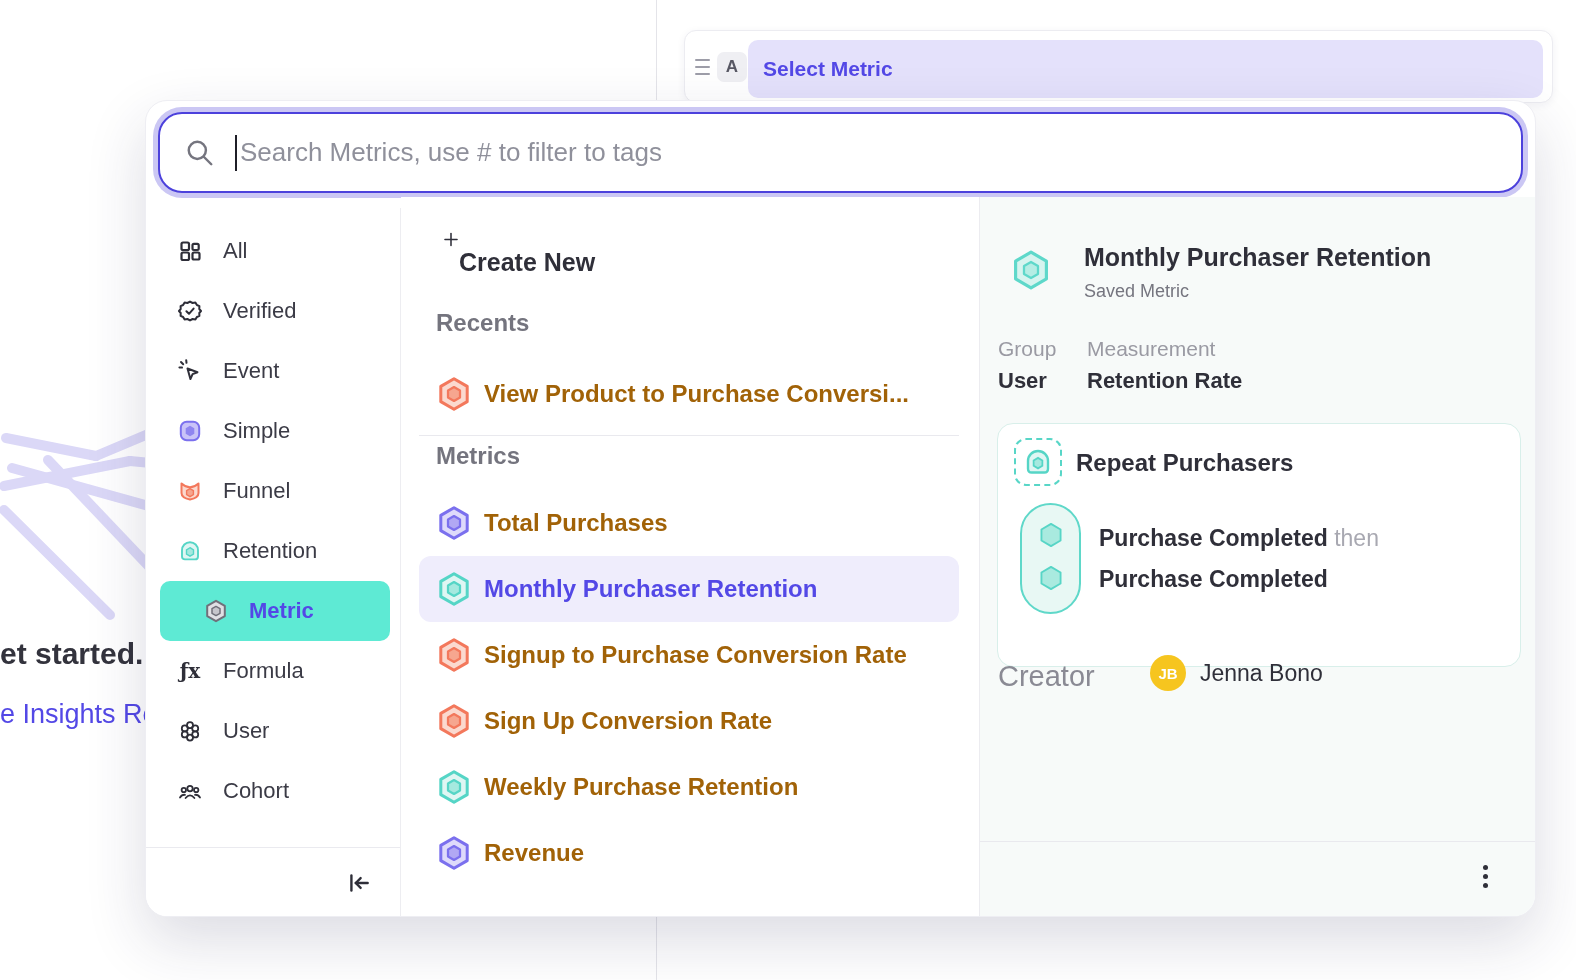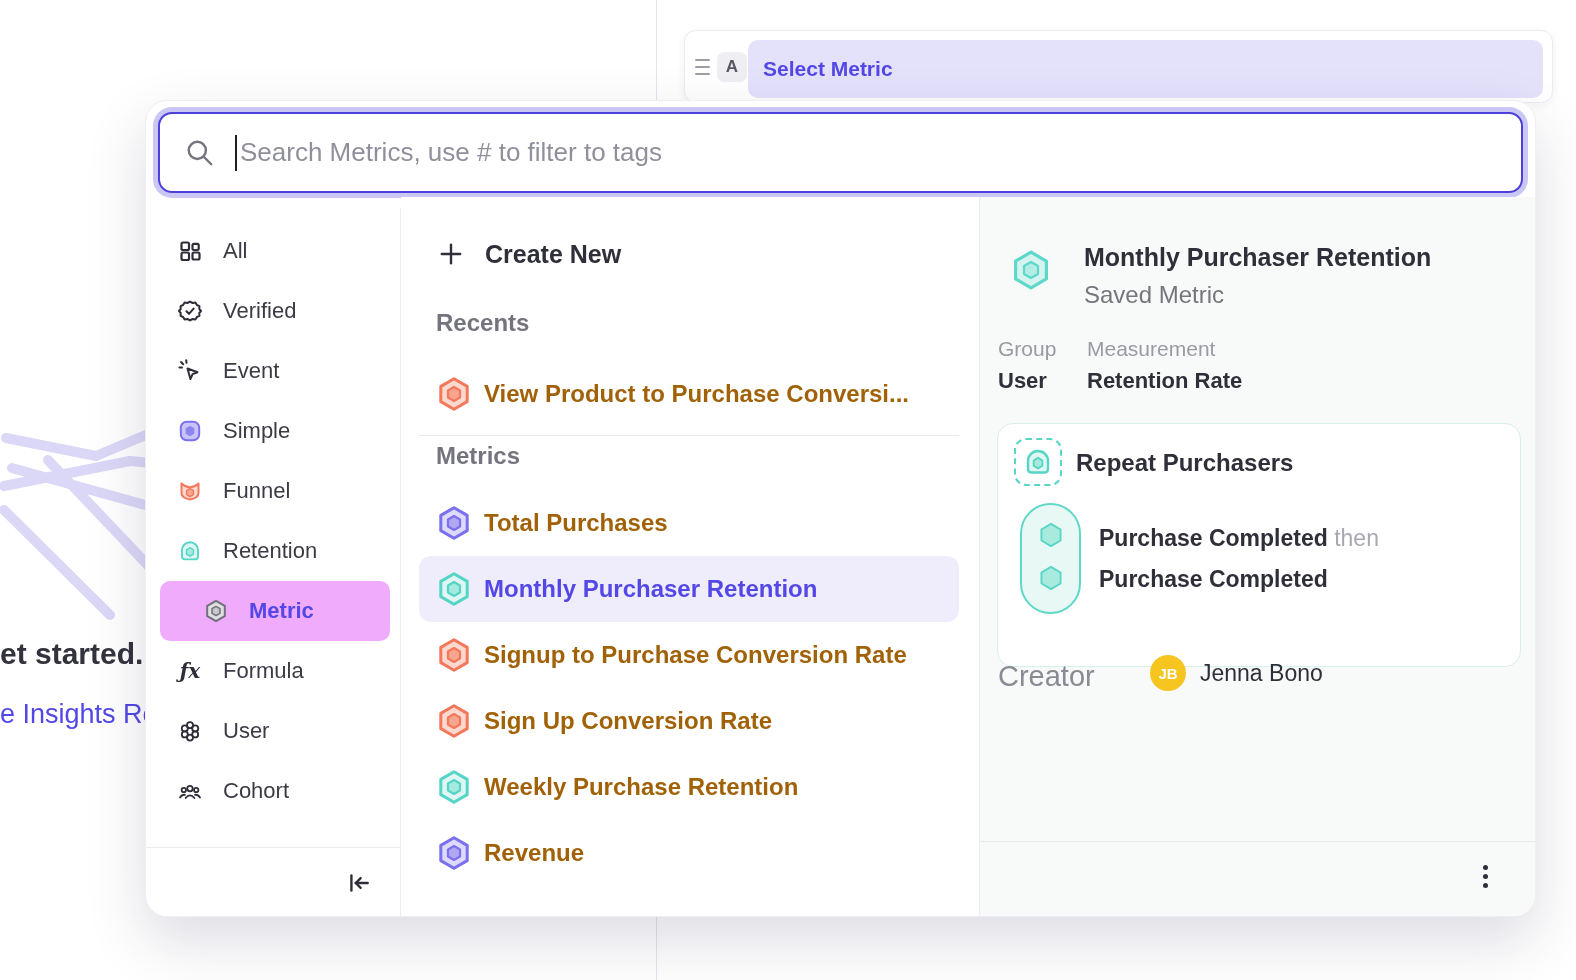--- a/index.html
+++ b/index.html
@@ -26,60 +26,60 @@
                         display:flex; align-items:center; padding-left:15px;
                         font-size:21px; font-weight:700; color:#5348E6; }
 
   
   #dialog { left:145px; top:100px; width:1391px; height:817px; background:#fff;
             border:1px solid #EEEEF3; border-radius:22px; overflow:hidden; z-index:3;
             box-shadow:0 24px 60px rgba(40,40,80,.16); }
 
   
   #search-box { left:12px; top:11px; right:12px; height:81px; background:#fff;
-                border:2px solid #4C41DC; border-radius:14px; box-shadow:0 0 0 5px #CBC7F4;
+                border:2px solid #4C41DC; border-radius:24px; box-shadow:0 0 0 5px #CBC7F4;
                 display:flex; align-items:center; padding-left:25px; }
   #search-caret { width:2px; height:36px; background:#1F1F28; margin-left:20px; }
   #search-placeholder { font-size:26px; color:#8F909B; margin-left:3px; }
 
   
   #sidebar { left:0; top:107px; width:255px; height:710px; border-right:1px solid #EDEDF1; background:#fff; }
   #middle  { left:255px; top:96px; width:578px; height:721px; background:#fff; }
   #detail  { left:833px; top:96px; width:558px; height:721px; background:#F7FAF9; border-left:1px solid #ECECF0; }
 
   
   .filter-item { height:60px; display:flex; align-items:center; margin:0 10px 0 14px;
                  padding-left:18px; border-radius:10px; cursor:pointer; }
   .filter-item .f-label { margin-left:21px; font-size:22px; font-weight:500; color:#3B3B46; }
-  .filter-item.selected { background:#f0abfc;padding-left:44px; }
+  .filter-item.selected { background:#5eead4;padding-left:44px; }
   .filter-item.selected .f-label { color:#5348E6; font-weight:700; }
   #filter-list { padding-top:13px; }
   #sidebar-footer-divider { left:0; right:0; top:639px; height:1px; background:#EAEAEF; }
   #collapse-button { left:0; top:640px; right:0; height:70px; display:flex; align-items:center;
                      justify-content:flex-end; padding-right:28px; cursor:pointer; }
 
   
-  #create-new-row { height:46px; margin-top:34px; display:flex; align-items:center; padding-left:37px; cursor:pointer; }
+  #create-new-row { height:46px; margin-top:34px; display:flex; padding-left:37px; cursor:pointer;flex-direction:column; }
   #create-new-row .c-label { margin-left:21px; font-size:25px; font-weight:700; color:#2F2F39; }
   .section-label { padding-left:35px; font-size:24px; font-weight:700; color:#74747E; }
   .section-label.recents { margin-top:32px; }
   .section-label.metrics { margin-top:6px; }
   .list-row { height:66px; margin:0 20px 0 18px; border-radius:12px; display:flex; align-items:center;
               padding-left:17px; cursor:pointer; }
   .list-row .r-label { margin-left:12px; font-size:24px; font-weight:600; color:#a16207; white-space:nowrap; }
   .list-row.selected { background:#EFEDFC; }
   .list-row.selected .r-label { color:#5348E6; }
   .list-row.recent { margin-top:24px; }
   #recents-divider { height:1px; background:#E9E9EE; margin:8px 20px 0 18px; }
   .rows-start { margin-top:20px; }
 
   
   #detail-hex { left:30px; top:52px; }
   #detail-title { left:104px; top:46px; font-size:25px; font-weight:700; color:#2F2F39; }
-  #detail-subtitle { left:104px; top:84px; font-size:24px; color:#75757F; }
+  #detail-subtitle { left:104px; top:84px; font-size:18px; color:#75757F; }
   .meta-label { font-size:21px; color:#9A9AA3; }
   .meta-value { font-size:22px; font-weight:700; color:#2F2F39; margin-top:7px; }
   #meta-group { left:18px; top:140px; }
   #meta-measurement { left:107px; top:140px; }
 
   #definition-card { left:17px; top:226px; width:524px; height:244px; background:#fff;
                      border:1.5px solid #D8EFEA; border-radius:16px; }
   #definition-icon-box { left:16px; top:14px; width:48px; height:48px; border:2px dashed #58D6C7;
                          border-radius:12px; display:flex; align-items:center; justify-content:center; }
   #definition-name { left:78px; top:25px; font-size:24px; font-weight:700; color:#2F2F39; }
@@ -95,21 +95,21 @@
   #creator-avatar { left:170px; top:458px; width:36px; height:36px; border-radius:50%;
                     background:#F6C51F; display:flex; align-items:center; justify-content:center;
                     font-size:15px; font-weight:700; color:#fff; }
   #creator-name { left:220px; top:463px; font-size:23px; font-weight:500; color:#2F2F39; }
 
   #detail-footer-divider { left:0; right:0; top:644px; height:1px; background:#E9E9EE; }
   #kebab-menu { right:32px; top:658px; width:40px; height:42px; display:flex; flex-direction:column;
                 align-items:center; justify-content:center; gap:4px; cursor:pointer; }
   #kebab-menu i { width:5px; height:5px; border-radius:50%; background:#2F2F39; }
 
-  .fx-glyph { font-family:"DejaVu Serif", serif; font-style:italic; font-weight:700;
+  .fx-glyph { font-family:"DejaVu Serif", serif; font-weight:700;
               font-size:20px; color:#2E2E38; width:24px; text-align:center; }
 </style>
 </head>
 <body>
 
 <div class="abs" id="bg-vline"></div>
 
 <svg class="abs" id="bg-illustration" width="340" height="290" viewBox="0 0 340 290" fill="none">
   <g stroke="#DBD8F7" stroke-width="10" stroke-linecap="round">
     <line x1="6" y1="78" x2="96" y2="96"></line>

